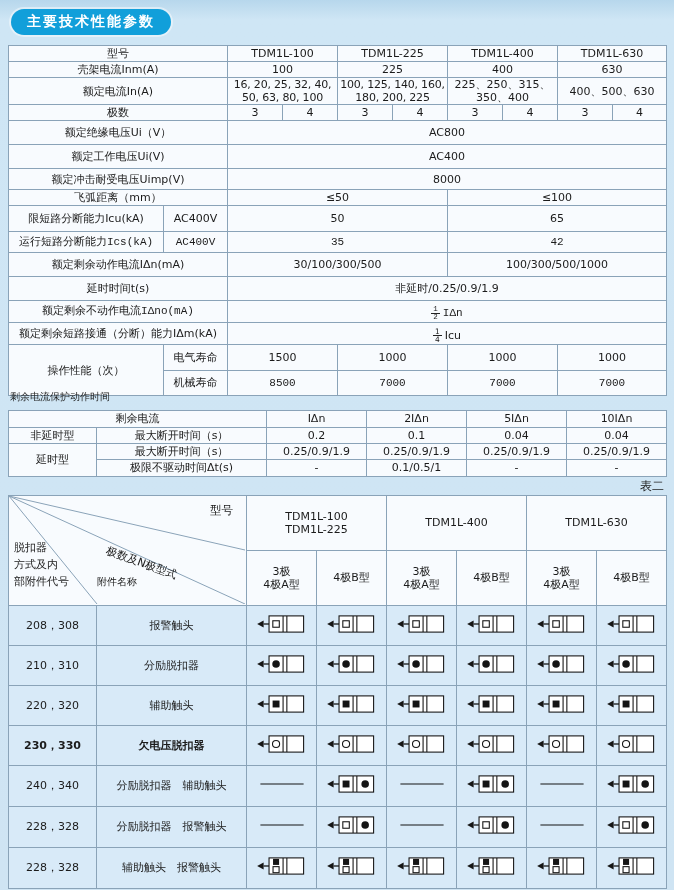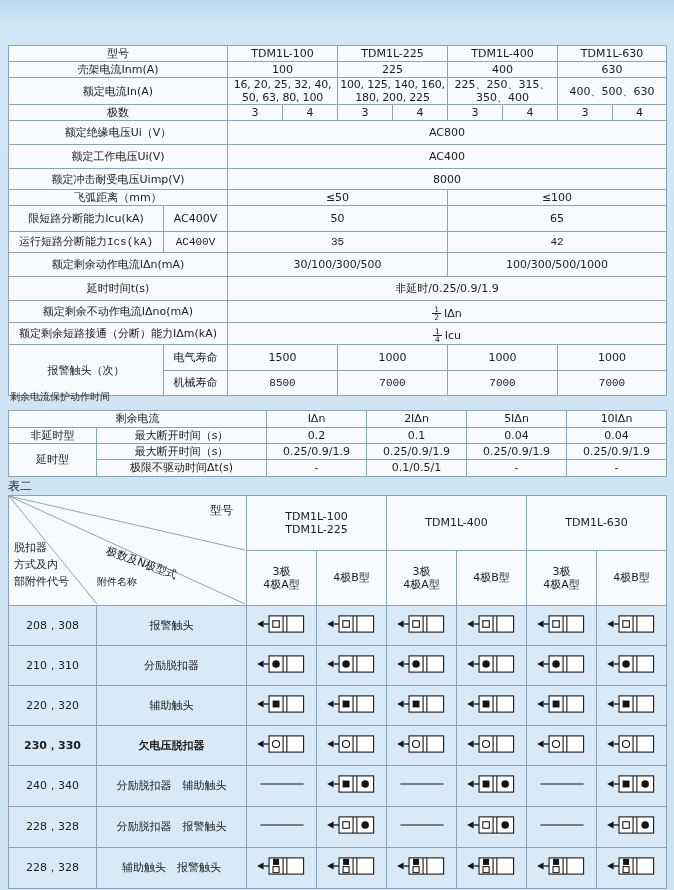--- a/index.html
+++ b/index.html
@@ -4,21 +4,21 @@
 <style>
   html,body{margin:0;padding:0}
   body{font-family:"DejaVu Sans",sans-serif;background:#cfe4f3}
   .page{position:relative;width:674px;height:890px;overflow:hidden;
         background:linear-gradient(#b7d7ec,#cfe6f5 20px,#cfe4f3)}
   .badge{position:absolute;left:11px;top:9px;height:26px;background:#119fda;
          border-radius:15px;display:flex;align-items:center;justify-content:center;
          color:#fff;font-weight:bold;font-size:14px;padding:0 16px;letter-spacing:2px;
          box-shadow:0 0 0 2px rgba(255,255,255,.45)}
   .sec{position:absolute;left:10px;top:390px;font-size:10px;color:#1d1d1d}
-  .tag{position:absolute;left:8px;top:478px;width:656px;text-align:left;font-size:12px;color:#1d1d1d}
+  .tag{position:absolute;left:8px;top:478px;width:656px;text-align:right;font-size:12px;color:#1d1d1d}
   table.tbl{position:absolute;left:8px;border-collapse:collapse;table-layout:fixed;border:1px solid #6e8598}
   table.tbl td{border:1px solid #8aa3b8;background:#f8fbfe;font-size:11px;text-align:center;
          vertical-align:middle;padding:0 1px;color:#1b1b1b;white-space:pre-line;line-height:1.2;overflow:hidden}
   td.tiny{font-size:6.3px;letter-spacing:-.2px;color:#3a3a3a}
   td.small{font-size:9px}
   td.thdr{background:#e2eef9}
   #t3 td.body-cell{background:#d8eaf8}
   .fwrap{display:inline-flex;align-items:center;justify-content:center}
   .fr{display:inline-flex;flex-direction:column;align-items:center;line-height:1}
   .fr .fn{font-size:7.5px}
@@ -29,20 +29,23 @@
   .dg-model{position:absolute;right:13px;top:8px;font-size:11.5px}
   .dg-poles{position:absolute;left:100px;top:48px;font-size:11px;transform:rotate(20deg);
             transform-origin:0 0;white-space:nowrap}
   .dg-trip{position:absolute;left:5px;top:43px;font-size:11px;text-align:left;line-height:1.55;white-space:pre-line}
   .dg-acc{position:absolute;left:88px;top:80px;font-size:10px}
 </style>
 </head>
 <body>
 
 <div class="page">
+  <div class="badge">
+    <span>主要技术性能参数</span>
+  </div>
 
   <table class="tbl" id="t1" style="top:45px">
       <colgroup>
         <col style="width: 155px;">
         <col style="width: 64px;">
         <col style="width: 55px;">
         <col style="width: 55px;">
         <col style="width: 55px;">
         <col style="width: 55px;">
         <col style="width: 55px;">
@@ -114,30 +117,30 @@
         </tr>
         <tr style="height: 24px;">
           <td colspan="2">额定剩余动作电流IΔn(mA)</td>
           <td colspan="4">30/100/300/500</td>
           <td colspan="4">100/300/500/1000</td>
         </tr>
         <tr style="height: 24px;">
           <td colspan="2">延时时间t(s)</td>
           <td colspan="8">非延时/0.25/0.9/1.9</td>
         </tr>
-        <tr style="height: 22px;">
+        <tr style="height: 22px; font-family: Liberation Mono, monospace;">
           <td colspan="2">额定剩余不动作电流IΔno(mA)</td>
           <td colspan="8"><span class="fwrap"><span class="fr"><span class="fn">1</span><span class="fd">2</span></span><span class="fsuf">IΔn</span></span></td>
         </tr>
         <tr style="height: 22px;">
           <td colspan="2">额定剩余短路接通（分断）能力IΔm(kA)</td>
           <td colspan="8"><span class="fwrap"><span class="fr"><span class="fn">1</span><span class="fd">4</span></span><span class="fsuf">Icu</span></span></td>
         </tr>
         <tr style="height: 26px;">
-          <td rowspan="2">报警触头（次）</td>
+          <td rowspan="2">操作性能（次）</td>
           <td>电气寿命</td>
           <td colspan="2">1500</td>
           <td colspan="2">1000</td>
           <td colspan="2">1000</td>
           <td colspan="2">1000</td>
         </tr>
         <tr style="height: 25px; font-family: Liberation Mono, monospace;">
           <td>机械寿命</td>
           <td colspan="2">8500</td>
           <td colspan="2">7000</td>

